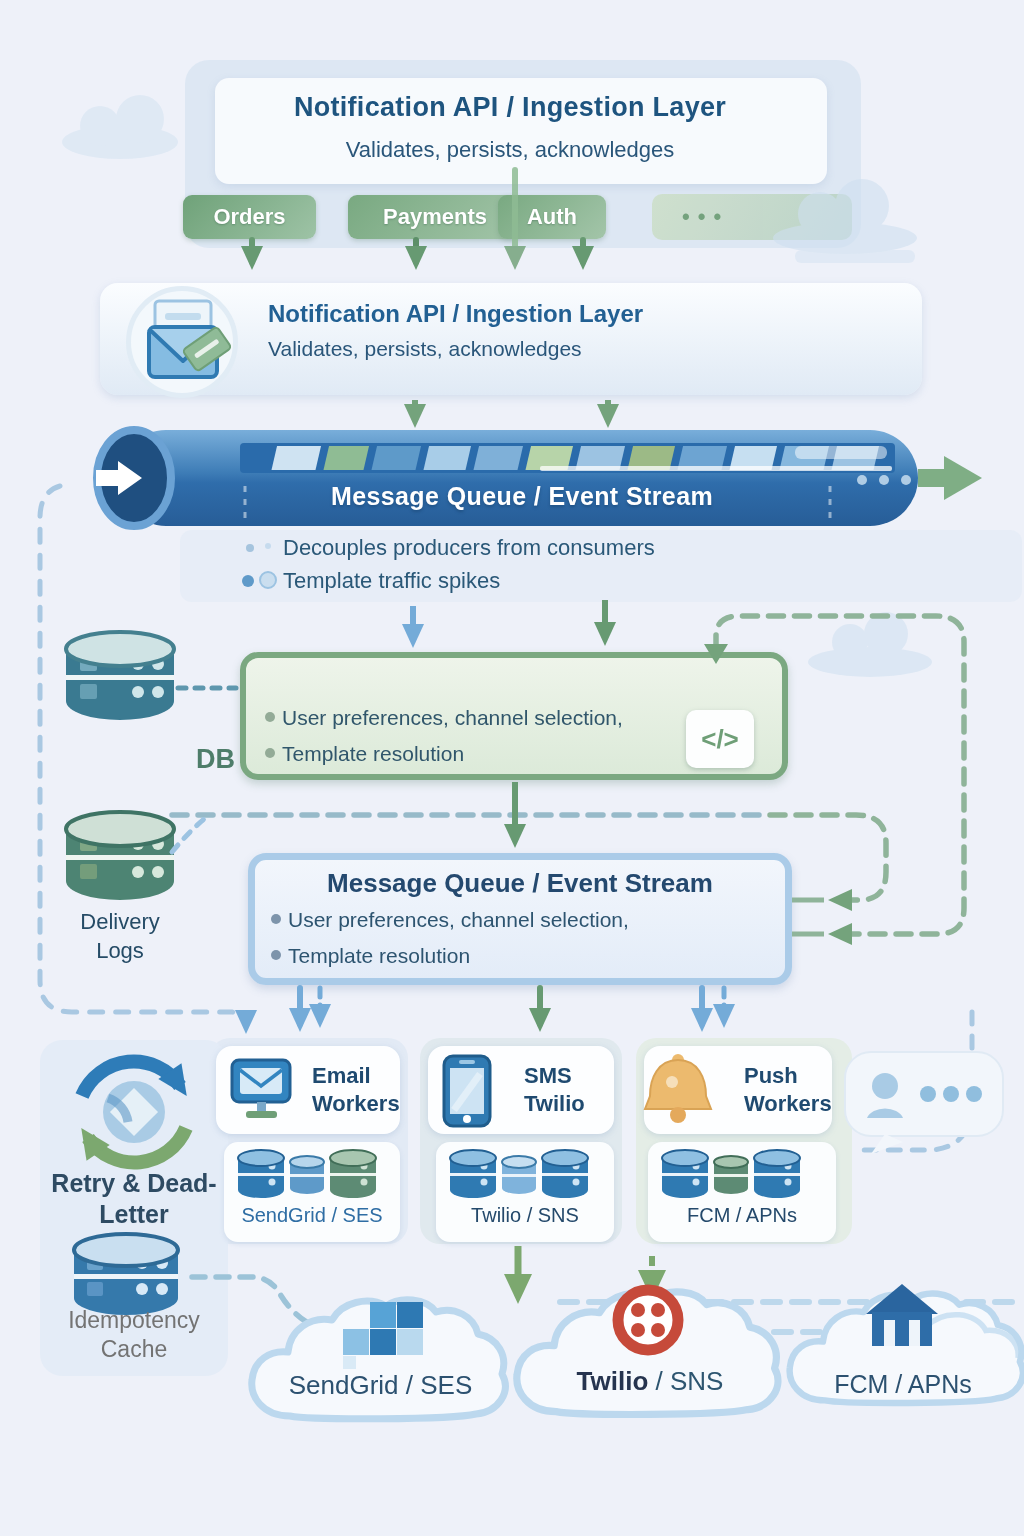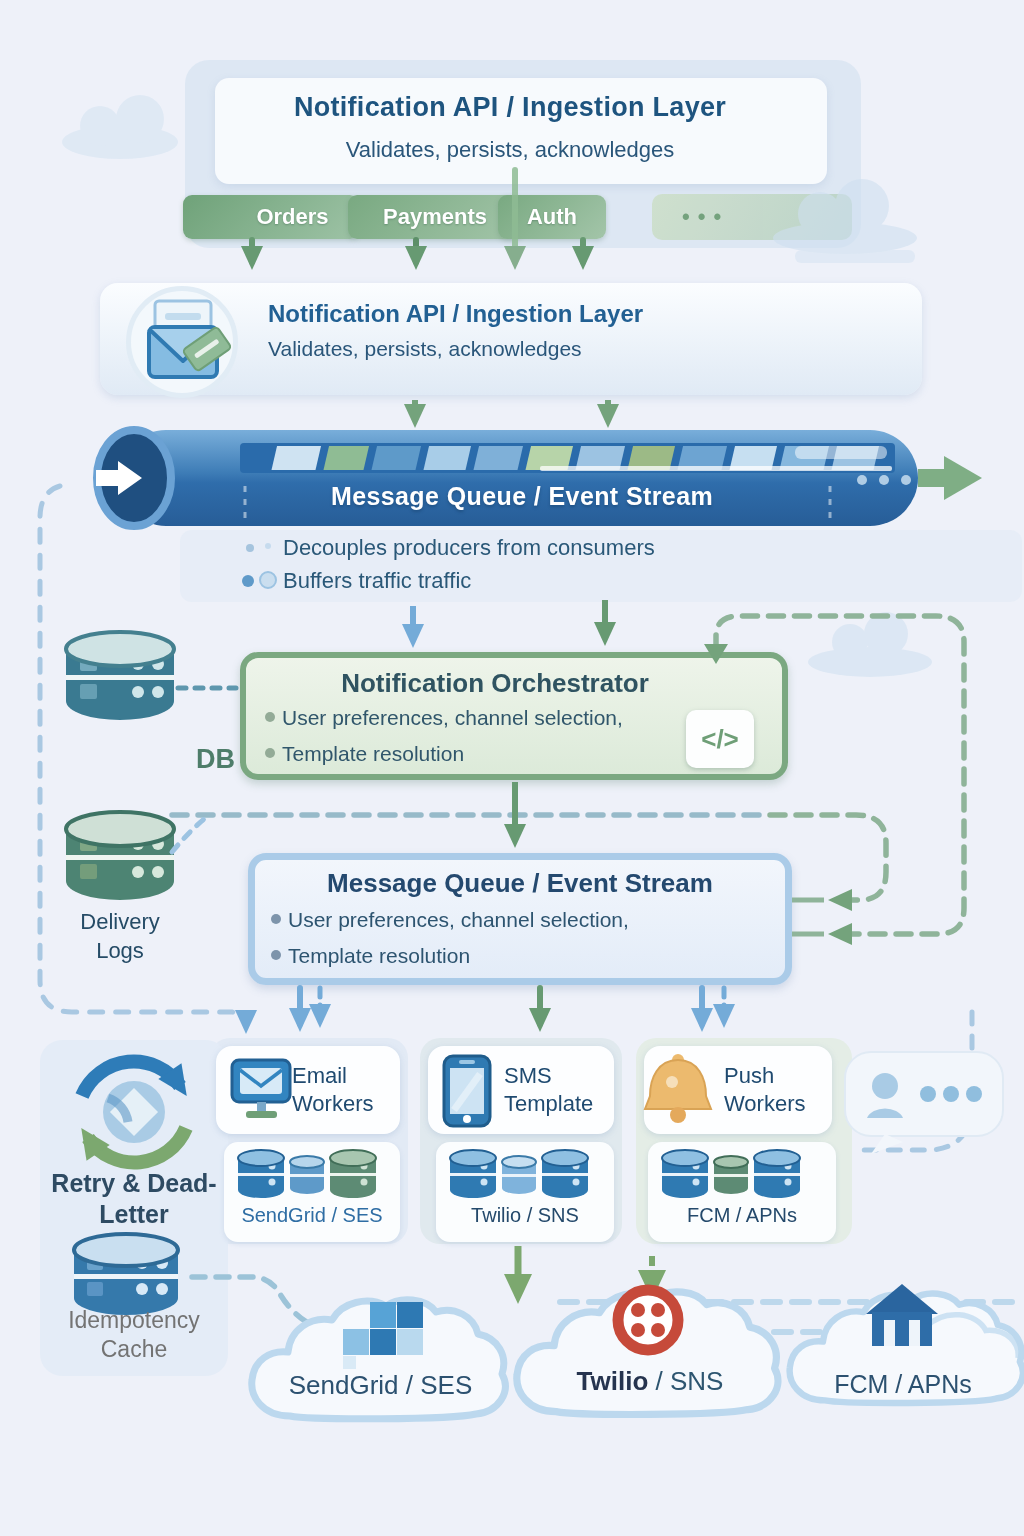--- a/index.html
+++ b/index.html
@@ -12,21 +12,21 @@
   .top-panel{left:185px;top:60px;width:676px;height:188px;background:#d9e5f2;border-radius:24px;opacity:.85;}
   .top-card{left:215px;top:78px;width:612px;height:106px;background:#f7fafd;border-radius:14px;
             box-shadow:0 3px 8px rgba(120,150,190,.18);}
   .hdr-title{left:190px;top:92px;width:640px;text-align:center;font-size:27px;font-weight:bold;
              color:#1e547f;letter-spacing:.3px;}
   .hdr-sub{left:215px;top:137px;width:590px;text-align:center;font-size:22px;color:#2a567a;}
 
   .prod{top:195px;height:44px;border-radius:9px;display:flex;align-items:center;justify-content:center;
         color:#ffffff;font-size:22px;font-weight:bold;text-shadow:0 1px 2px rgba(40,80,60,.35);
         background:linear-gradient(135deg,#79a981,#a3c5a9);box-shadow:0 2px 5px rgba(90,130,110,.3);}
-  .prod-orders{left:183px;width:133px;background:linear-gradient(135deg,#6fa279,#9ec3a6);padding-left:43px;}
+  .prod-orders{left:183px;width:133px;background:linear-gradient(135deg,#6fa279,#9ec3a6);}
   .prod-payments{left:348px;width:174px;}
   .prod-auth{left:498px;width:108px;}
   .prod-more{left:652px;top:194px;width:200px;height:46px;border-radius:10px;
              background:linear-gradient(120deg,#cfe0cd,#b9d2c6);opacity:.95;display:flex;align-items:center;}
   .prod-more span{margin-left:30px;color:#6f9f77;font-size:22px;font-weight:bold;letter-spacing:8px;}
 
   .ing-box{left:100px;top:283px;width:822px;height:112px;border-radius:18px;
            background:linear-gradient(180deg,#fbfdff,#e0eaf5);box-shadow:0 3px 8px rgba(120,150,190,.22);}
   .ing-circle{left:126px;top:286px;width:112px;height:112px;border-radius:50%;background:#f3f8fc;
               border:5px solid #e1ecf5;box-sizing:border-box;}
@@ -62,21 +62,21 @@
   .grp{top:1038px;height:206px;border-radius:20px;}
   .grp-email{left:210px;width:198px;background:#e2eaf5;}
   .grp-sms{left:420px;width:202px;background:#e0e9ee;}
   .grp-push{left:636px;width:216px;background:#e4ede6;}
   .retry-panel{left:40px;top:1040px;width:188px;height:336px;background:#e4ecf7;border-radius:22px;}
 
   .wcard{top:1046px;height:88px;background:#fdfeff;border-radius:16px;box-shadow:0 2px 6px rgba(120,150,190,.25);}
   .wcard-email{left:216px;width:184px;}
   .wcard-sms{left:428px;width:186px;}
   .wcard-push{left:644px;width:188px;}
-  .wtitle{top:1062px;width:110px;font-size:22px;font-weight:normal;color:#1f4a70;line-height:1.25;}
+  .wtitle{top:1062px;width:110px;font-size:22px;font-weight:bold;color:#1f4a70;line-height:1.25;margin-left:20px;}
   .wtitle-email{left:292px;}
   .wtitle-sms{left:504px;}
   .wtitle-push{left:724px;}
 
   .scard{top:1142px;height:100px;background:#fbfdfe;border-radius:14px;box-shadow:0 2px 5px rgba(120,150,190,.2);}
   .scard-email{left:224px;width:176px;}
   .scard-sms{left:436px;width:178px;}
   .scard-push{left:648px;width:188px;}
   .prov{top:1204px;text-align:center;font-size:20px;}
   .prov-email{left:226px;width:172px;color:#2e6da4;}
@@ -447,36 +447,35 @@
   </svg>
 
   <div class="txt hdr-title">Notification API / Ingestion Layer</div>
   <div class="txt hdr-sub">Validates, persists, acknowledges</div>
 
   <div class="txt ing-title">Notification API / Ingestion Layer</div>
   <div class="txt ing-sub">Validates, persists, acknowledges</div>
 
   <div class="txt pipe-label">Message Queue / Event Stream</div>
   <div class="txt pipe-b1">Decouples producers from consumers</div>
-  <div class="txt pipe-b2">Buffers traffic traffic</div>
-
-  <div class="txt orch-title">Notification Orchestrator</div>
+  <div class="txt pipe-b2">Template traffic spikes</div>
+
   <div class="txt orch-b1">User preferences, channel selection,</div>
   <div class="txt orch-b2">Template resolution</div>
   <div class="code-chip">&lt;/&gt;</div>
 
   <div class="txt db-badge">DB</div>
   <div class="txt dlog-label">Delivery Logs</div>
 
   <div class="txt mq-title">Message Queue / Event Stream</div>
   <div class="txt mq-b1">User preferences, channel selection,</div>
   <div class="txt mq-b2">Template resolution</div>
 
   <div class="txt wtitle wtitle-email">Email Workers</div>
-  <div class="txt wtitle wtitle-sms">SMS Template</div>
+  <div class="txt wtitle wtitle-sms">SMS Twilio</div>
   <div class="txt wtitle wtitle-push">Push Workers</div>
 
   <div class="txt prov prov-email">SendGrid / SES</div>
   <div class="txt prov prov-sms">Twilio / SNS</div>
   <div class="txt prov prov-push">FCM / APNs</div>
 
   <div class="txt retry-label">Retry &amp; Dead-Letter</div>
   <div class="txt idem-label">Idempotency Cache</div>
 
   <div class="cloud-lbl lbl-sendgrid">SendGrid / SES</div>

